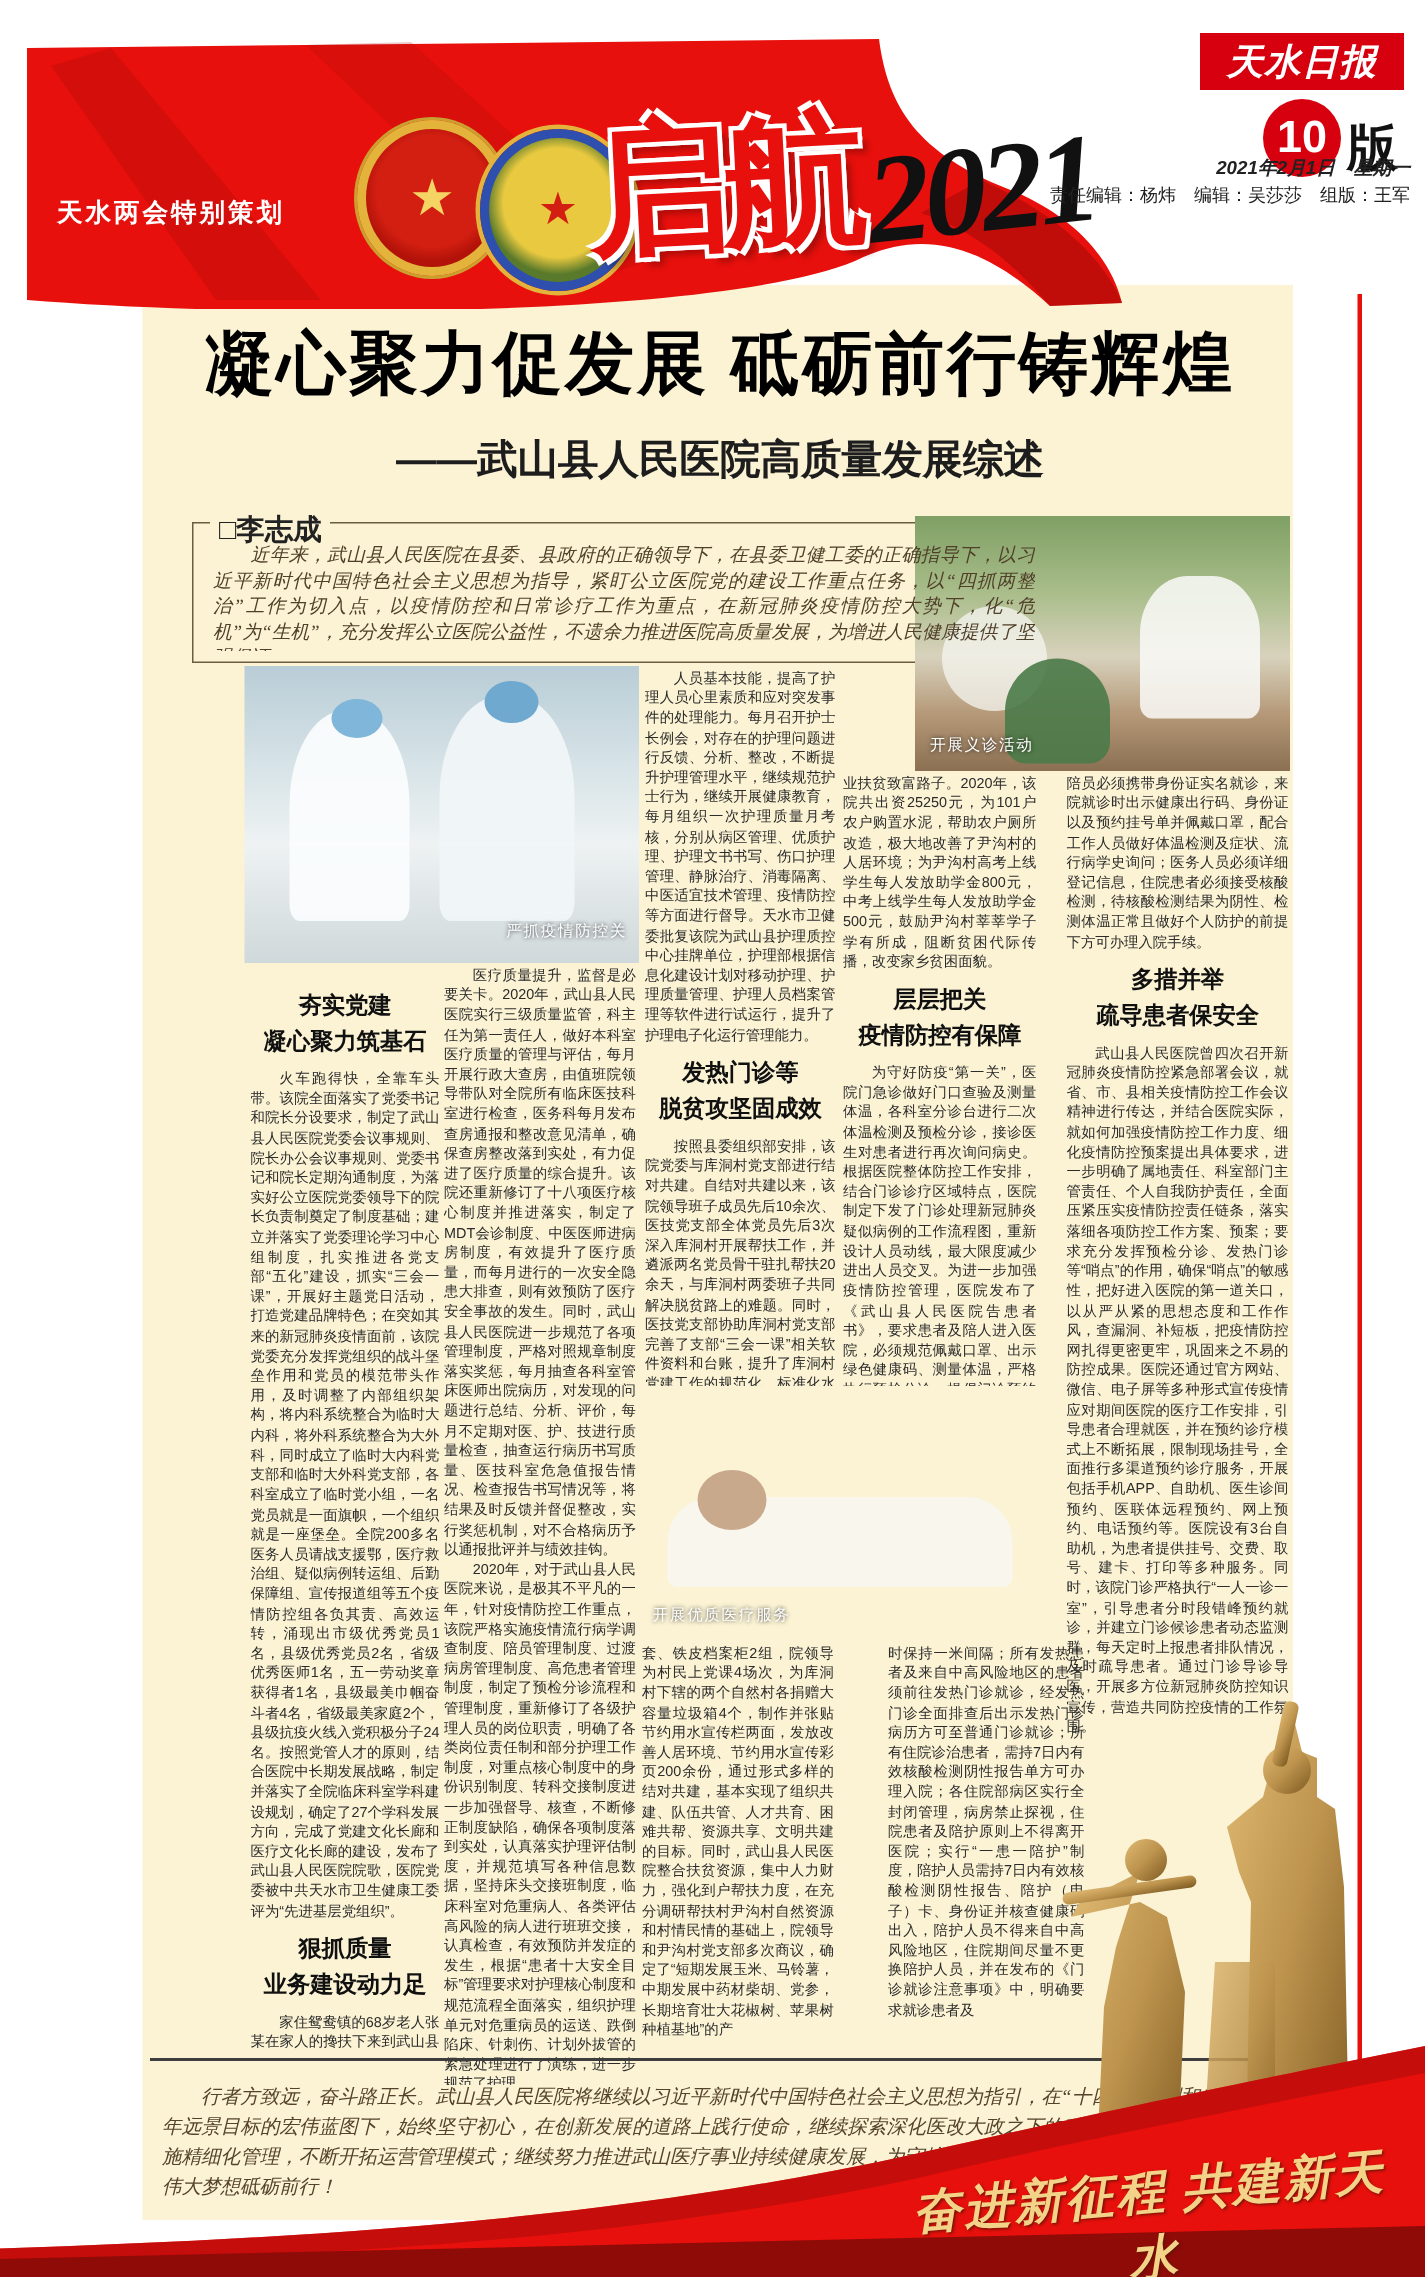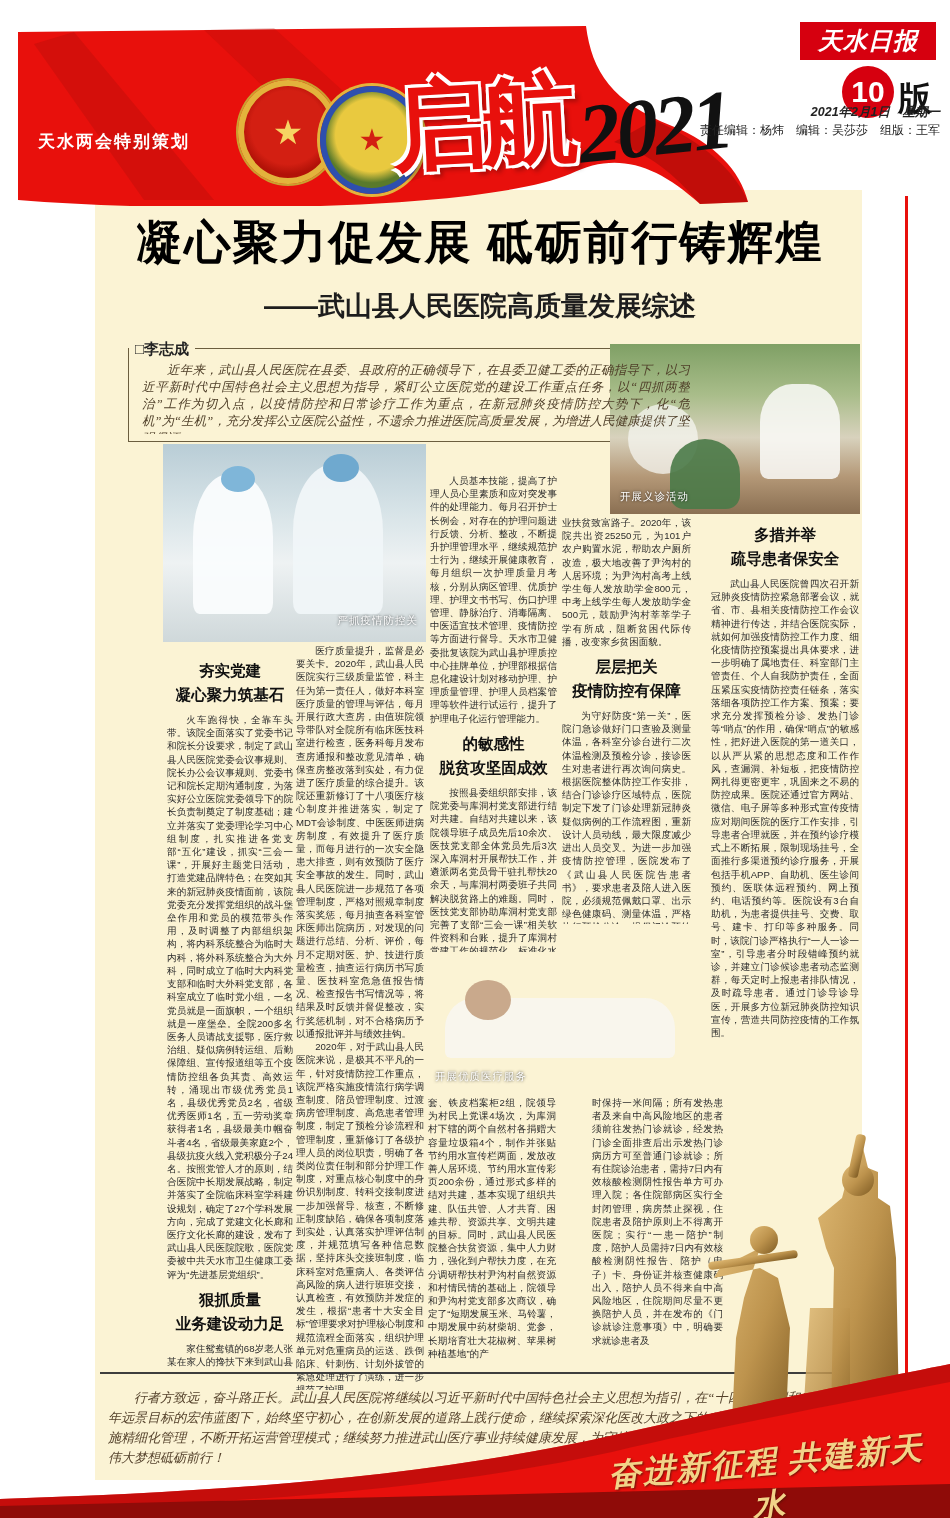--- a/index.html
+++ b/index.html
@@ -28,21 +28,21 @@
   .page-word{left:898px;top:76px;font-size:34px;font-weight:bold;color:#111;z-index:4;}
   .date-line{right:10px;top:104px;font-size:12.5px;font-weight:bold;color:#222;z-index:4;font-style:italic;}
   .editors-line{right:10px;top:122px;font-size:12px;color:#222;z-index:4;}
   
   .cream{left:95px;top:190px;width:767px;height:1290px;background:#fbf3d4;z-index:0;}
   .right-rule{left:905px;top:196px;width:3px;height:1248px;background:#e8100c;z-index:1;}
   .headline{left:100px;top:212px;width:760px;text-align:center;font-size:46px;font-weight:900;color:#000000;z-index:2;letter-spacing:2px;}
   .subhead{left:100px;top:288px;width:760px;text-align:center;font-size:27px;font-weight:bold;color:#1d1d1d;z-index:2;}
   
   .lead-box{left:128px;top:348px;width:574px;height:92px;border:1px solid #6b5d3f;z-index:2;}
-  .byline{left:129px;top:340px;background:#fbf3d4;padding:0 6px;font-size:15px;font-weight:bold;color:#222;z-index:3;}
+  .byline{left:140px;top:340px;background:#fbf3d4;padding:0 6px;font-size:19px;font-weight:bold;color:#222;z-index:3;}
   .lead-text{left:142px;top:362px;width:548px;height:72px;font-family:"Liberation Serif",serif;font-style:italic;
              font-size:12.5px;line-height:17px;color:#50402a;text-align:justify;text-indent:2em;z-index:3;overflow:hidden;}
   
   .photo{z-index:2;overflow:hidden;}
   .photo .cap{position:absolute;color:#fff;font-size:10.5px;letter-spacing:1px;text-shadow:0 0 3px rgba(0,0,0,.8);}
   #photo1{left:610px;top:344px;width:250px;height:170px;
           background:linear-gradient(180deg,#7fa065 0%,#a9bd8a 30%,#d8d2bd 55%,#b49877 78%,#8a6f52 100%);}
   #photo1 .blob1{position:absolute;left:18px;top:60px;width:70px;height:70px;border-radius:50%;background:rgba(245,245,240,.75);}
   #photo1 .blob2{position:absolute;left:150px;top:40px;width:80px;height:95px;border-radius:40% 40% 10% 10%;background:rgba(250,250,248,.85);}
   #photo1 .blob3{position:absolute;left:60px;top:95px;width:70px;height:70px;border-radius:50% 50% 20% 20%;background:rgba(74,122,72,.9);}
@@ -58,21 +58,21 @@
           background:linear-gradient(180deg,#8c7push 0%,#96795d 0%,#b39c7e 40%,#d9cdb4 70%,#a58c6e 100%);}
   #photo3 .blob1{position:absolute;left:20px;top:70px;width:230px;height:60px;border-radius:30px 30px 6px 6px;background:rgba(248,246,240,.9);}
   #photo3 .blob2{position:absolute;left:40px;top:52px;width:46px;height:40px;border-radius:50%;background:#c9a98c;}
   #photo3 .cap{left:10px;bottom:8px;}
   
   .col{z-index:2;overflow:hidden;color:#2b2b2b;}
   .col p{margin:0;font-size:9.6px;line-height:13.2px;text-align:justify;text-indent:2em;}
   .sec-head{text-align:center;font-weight:900;color:#101010;font-size:15.5px;line-height:1.55;margin:7px 0 6px 0;}
   #col1{left:167px;top:652px;width:126px;height:716px;}
   #col2{left:296px;top:644px;width:128px;height:746px;}
-  #col3{left:430px;top:446px;width:127px;height:478px;margin-top:28px;}
+  #col3{left:430px;top:446px;width:127px;height:478px;}
   #col3c{left:428px;top:1096px;width:128px;height:276px;}
   #col4{left:562px;top:516px;width:129px;height:408px;}
   #col4c{left:592px;top:1096px;width:131px;height:276px;}
   #col5{left:711px;top:516px;width:148px;height:640px;}
   
   .bottom-rule{left:100px;top:1372px;width:760px;height:2px;background:#3d3d3d;z-index:2;}
   .closing{left:108px;top:1388px;width:744px;height:86px;font-family:"Liberation Serif",serif;font-style:italic;
            font-size:13px;line-height:20px;color:#55422c;text-align:justify;text-indent:2em;z-index:2;overflow:hidden;}
   #statue-svg{left:700px;top:1128px;width:250px;height:336px;z-index:3;}
   #wave-svg{left:0;top:1356px;width:950px;height:162px;z-index:4;}
@@ -143,37 +143,38 @@
   <p>家住鸳鸯镇的68岁老人张某在家人的搀扶下来到武山县人民医院，把一面鲜红的锦旗送到外科一病区副主任红军保手中，对外科一病区医护人员在他住院期间的精心治疗表示感谢。这是该院近年来狠抓医疗质量的一个缩影。</p>
 </div>
 
 <div class="abs col" id="col2">
   <p>医疗质量提升，监督是必要关卡。2020年，武山县人民医院实行三级质量监管，科主任为第一责任人，做好本科室医疗质量的管理与评估，每月开展行政大查房，由值班院领导带队对全院所有临床医技科室进行检查，医务科每月发布查房通报和整改意见清单，确保查房整改落到实处，有力促进了医疗质量的综合提升。该院还重新修订了十八项医疗核心制度并推进落实，制定了MDT会诊制度、中医医师进病房制度，有效提升了医疗质量，而每月进行的一次安全隐患大排查，则有效预防了医疗安全事故的发生。同时，武山县人民医院进一步规范了各项管理制度，严格对照规章制度落实奖惩，每月抽查各科室管床医师出院病历，对发现的问题进行总结、分析、评价，每月不定期对医、护、技进行质量检查，抽查运行病历书写质量、医技科室危急值报告情况、检查报告书写情况等，将结果及时反馈并督促整改，实行奖惩机制，对不合格病历予以通报批评并与绩效挂钩。</p>
   <p>2020年，对于武山县人民医院来说，是极其不平凡的一年，针对疫情防控工作重点，该院严格实施疫情流行病学调查制度、陪员管理制度、过渡病房管理制度、高危患者管理制度，制定了预检分诊流程和管理制度，重新修订了各级护理人员的岗位职责，明确了各类岗位责任制和部分护理工作制度，对重点核心制度中的身份识别制度、转科交接制度进一步加强督导、核查，不断修正制度缺陷，确保各项制度落到实处，认真落实护理评估制度，并规范填写各种信息数据，坚持床头交接班制度，临床科室对危重病人、各类评估高风险的病人进行班班交接，认真检查，有效预防并发症的发生，根据“患者十大安全目标”管理要求对护理核心制度和规范流程全面落实，组织护理单元对危重病员的运送、跌倒陷床、针刺伤、计划外拔管的紧急处理进行了演练，进一步规范了护理</p>
 </div>
 
 <div class="abs col" id="col3">
   <p>人员基本技能，提高了护理人员心里素质和应对突发事件的处理能力。每月召开护士长例会，对存在的护理问题进行反馈、分析、整改，不断提升护理管理水平，继续规范护士行为，继续开展健康教育，每月组织一次护理质量月考核，分别从病区管理、优质护理、护理文书书写、伤口护理管理、静脉治疗、消毒隔离、中医适宜技术管理、疫情防控等方面进行督导。天水市卫健委批复该院为武山县护理质控中心挂牌单位，护理部根据信息化建设计划对移动护理、护理质量管理、护理人员档案管理等软件进行试运行，提升了护理电子化运行管理能力。</p>
-  <div class="sec-head"><span>的敏感性</span><br><span>脱贫攻坚固成效</span></div>
+  <div class="sec-head"><span>发热门诊等</span><br><span>脱贫攻坚固成效</span></div>
   <p>按照县委组织部安排，该院党委与库洞村党支部进行结对共建。自结对共建以来，该院领导班子成员先后10余次、医技党支部全体党员先后3次深入库洞村开展帮扶工作，并遴派两名党员骨干驻扎帮扶20余天，与库洞村两委班子共同解决脱贫路上的难题。同时，医技党支部协助库洞村党支部完善了支部“三会一课”相关软件资料和台账，提升了库洞村党建工作的规范化、标准化水平。为彻底改善库洞村支部阵地办公环境，该院出资为村支部阵地购买办公桌椅1</p>
 </div>
 <div class="abs col" id="col3c">
   <p style="text-indent:0">套、铁皮档案柜2组，院领导为村民上党课4场次，为库洞村下辖的两个自然村各捐赠大容量垃圾箱4个，制作并张贴节约用水宣传栏两面，发放改善人居环境、节约用水宣传彩页200余份，通过形式多样的结对共建，基本实现了组织共建、队伍共管、人才共育、困难共帮、资源共享、文明共建的目标。同时，武山县人民医院整合扶贫资源，集中人力财力，强化到户帮扶力度，在充分调研帮扶村尹沟村自然资源和村情民情的基础上，院领导和尹沟村党支部多次商议，确定了“短期发展玉米、马铃薯，中期发展中药材柴胡、党参，长期培育壮大花椒树、苹果树种植基地”的产</p>
 </div>
 
 <div class="abs col" id="col4">
   <p style="text-indent:0">业扶贫致富路子。2020年，该院共出资25250元，为101户农户购置水泥，帮助农户厕所改造，极大地改善了尹沟村的人居环境；为尹沟村高考上线学生每人发放助学金800元，中考上线学生每人发放助学金500元，鼓励尹沟村莘莘学子学有所成，阻断贫困代际传播，改变家乡贫困面貌。</p>
   <div class="sec-head"><span>层层把关</span><br><span>疫情防控有保障</span></div>
   <p>为守好防疫“第一关”，医院门急诊做好门口查验及测量体温，各科室分诊台进行二次体温检测及预检分诊，接诊医生对患者进行再次询问病史。根据医院整体防控工作安排，结合门诊诊疗区域特点，医院制定下发了门诊处理新冠肺炎疑似病例的工作流程图，重新设计人员动线，最大限度减少进出人员交叉。为进一步加强疫情防控管理，医院发布了《武山县人民医院告患者书》，要求患者及陪人进入医院，必须规范佩戴口罩、出示绿色健康码、测量体温，严格执行预检分诊；提倡门诊预约挂号，候诊</p>
 </div>
 <div class="abs col" id="col4c">
   <p style="text-indent:0">时保持一米间隔；所有发热患者及来自中高风险地区的患者须前往发热门诊就诊，经发热门诊全面排查后出示发热门诊病历方可至普通门诊就诊；所有住院诊治患者，需持7日内有效核酸检测阴性报告单方可办理入院；各住院部病区实行全封闭管理，病房禁止探视，住院患者及陪护原则上不得离开医院；实行“一患一陪护”制度，陪护人员需持7日内有效核酸检测阴性报告、陪护（电子）卡、身份证并核查健康码出入，陪护人员不得来自中高风险地区，住院期间尽量不更换陪护人员，并在发布的《门诊就诊注意事项》中，明确要求就诊患者及</p>
 </div>
 
 <div class="abs col" id="col5">
+  <p style="text-indent:0">陪员必须携带身份证实名就诊，来院就诊时出示健康出行码、身份证以及预约挂号单并佩戴口罩，配合工作人员做好体温检测及症状、流行病学史询问；医务人员必须详细登记信息，住院患者必须接受核酸检测，待核酸检测结果为阴性、检测体温正常且做好个人防护的前提下方可办理入院手续。</p>
   <div class="sec-head"><span>多措并举</span><br><span>疏导患者保安全</span></div>
   <p>武山县人民医院曾四次召开新冠肺炎疫情防控紧急部署会议，就省、市、县相关疫情防控工作会议精神进行传达，并结合医院实际，就如何加强疫情防控工作力度、细化疫情防控预案提出具体要求，进一步明确了属地责任、科室部门主管责任、个人自我防护责任，全面压紧压实疫情防控责任链条，落实落细各项防控工作方案、预案；要求充分发挥预检分诊、发热门诊等“哨点”的作用，确保“哨点”的敏感性，把好进入医院的第一道关口，以从严从紧的思想态度和工作作风，查漏洞、补短板，把疫情防控网扎得更密更牢，巩固来之不易的防控成果。医院还通过官方网站、微信、电子屏等多种形式宣传疫情应对期间医院的医疗工作安排，引导患者合理就医，并在预约诊疗模式上不断拓展，限制现场挂号，全面推行多渠道预约诊疗服务，开展包括手机APP、自助机、医生诊间预约、医联体远程预约、网上预约、电话预约等。医院设有3台自助机，为患者提供挂号、交费、取号、建卡、打印等多种服务。同时，该院门诊严格执行“一人一诊一室”，引导患者分时段错峰预约就诊，并建立门诊候诊患者动态监测群，每天定时上报患者排队情况，及时疏导患者。通过门诊导诊导医，开展多方位新冠肺炎防控知识宣传，营造共同防控疫情的工作氛围。</p>
 </div>
 
 <div class="abs bottom-rule"></div>
 <div class="abs closing">行者方致远，奋斗路正长。武山县人民医院将继续以习近平新时代中国特色社会主义思想为指引，在“十四五”规划和二〇三五年远景目标的宏伟蓝图下，始终坚守初心，在创新发展的道路上践行使命，继续探索深化医改大政之下的科学化管理之道，深入实施精细化管理，不断开拓运营管理模式；继续努力推进武山医疗事业持续健康发展，为守护老百姓的身心健康，实现“健康武山”的伟大梦想砥砺前行！</div>
 
 <svg id="statue-svg" class="abs" viewBox="0 0 250 336">
   <defs>
     <linearGradient id="gold" x1="0" y1="0" x2="1" y2="1">

